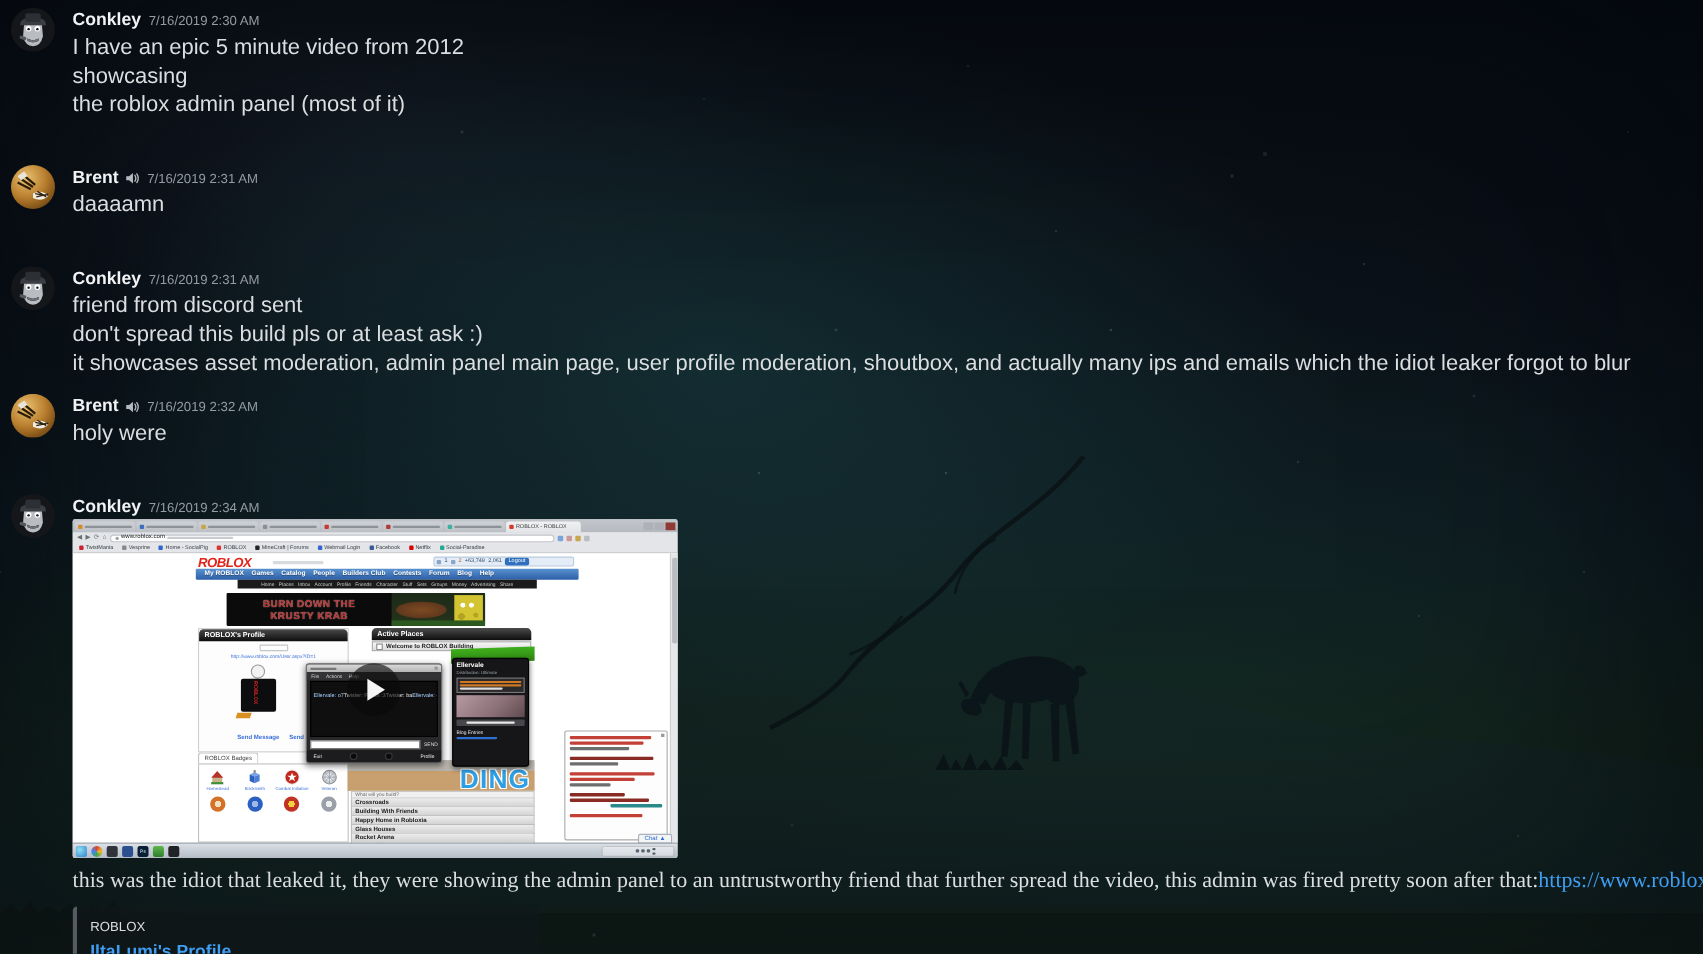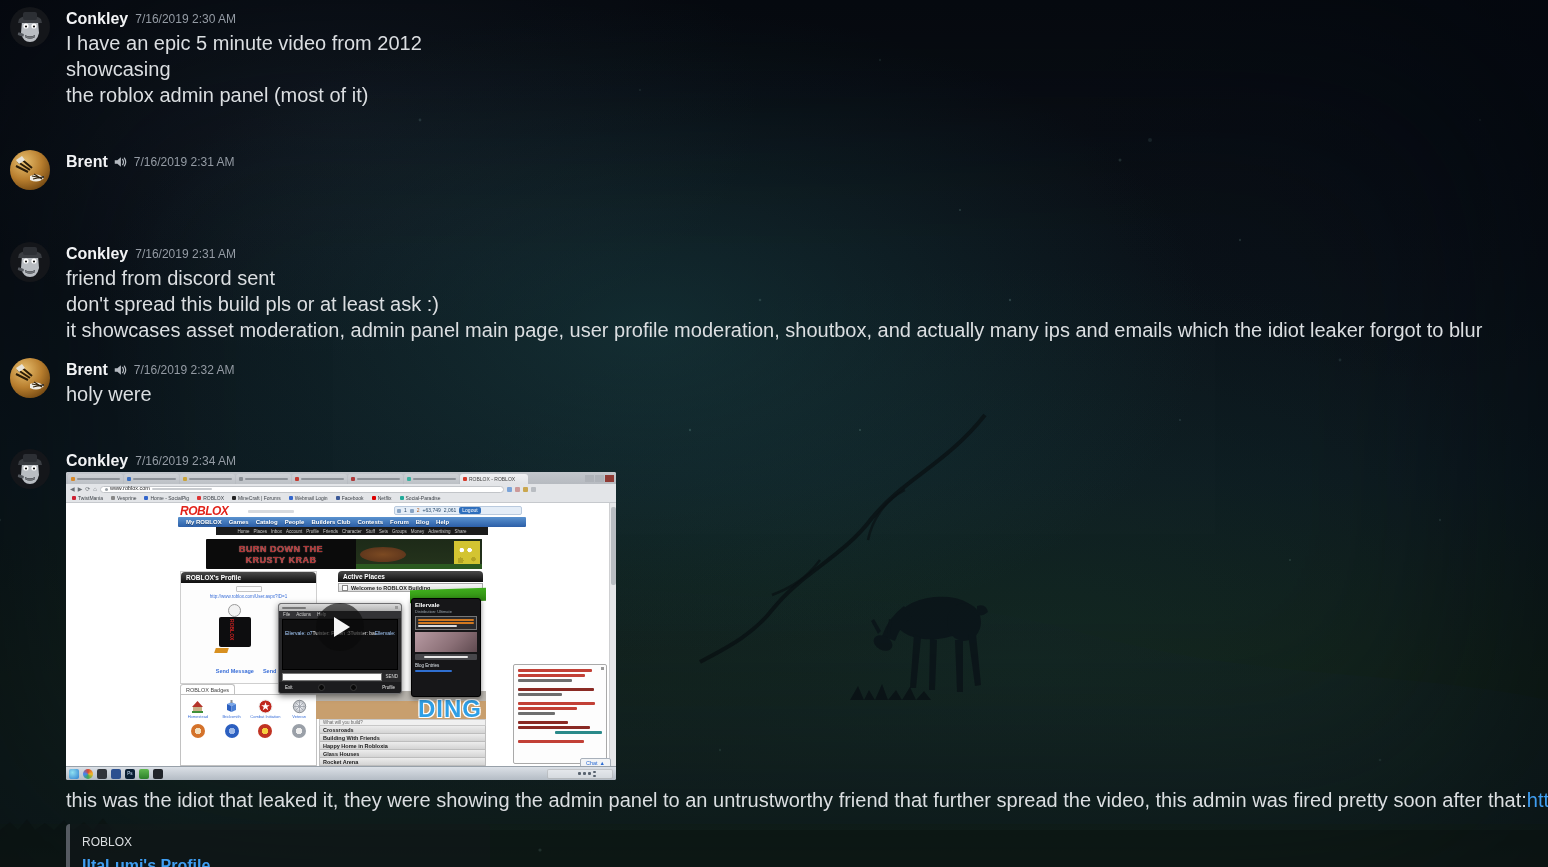--- a/index.html
+++ b/index.html
@@ -74,21 +74,21 @@
   .v-badgebar .bic { width:4px; height:4px; background:#8aa5c5; border-radius:1px; }
   .hb-item { font-size:5px; color:#2a4a6a; line-height:1; }
   .hb-item:nth-child(3){ color:#2f8a2f; } .hb-item:nth-child(4){ color:#b35a1f; }
   .v-logout { font-size:5px; color:#fff; background:#2f6fbd; border-radius:2px; padding:1px 3px; line-height:1; }
 
   .v-nav { left:112px; top:14px; width:348px; height:10px; background:linear-gradient(var(--nav-blue-1),var(--nav-blue-2)); display:flex; align-items:center; gap:7px; padding:0 8px; border-radius:1px; }
   .nav-item { font-size:6px; font-weight:700; color:#fff; white-space:nowrap; text-shadow:0 1px 1px rgba(0,0,0,.4); }
   .v-subnav { left:150px; top:24px; width:272px; height:8px; background:#1b1b1b; display:flex; align-items:center; justify-content:center; gap:4px; }
   .subnav-item { font-size:4.5px; color:#c9c9c9; white-space:nowrap; }
 
-  .v-banner { left:140px; top:36px; width:276px; height:30px; background:#0b0b0b; border-radius:1px; display:flex; overflow:hidden; }
+  .v-banner { left:140px; top:36px; width:235px; height:30px; background:#0b0b0b; border-radius:1px; display:flex; overflow:hidden; }
   .v-banner-text { width:150px; display:flex; flex-direction:column; align-items:center; justify-content:center; gap:1px; }
   .v-banner-text div { font-size:9px; font-weight:900; color:var(--banner-red); letter-spacing:.5px; text-shadow:0 0 1px #f0c0c0; }
   .v-banner-img { flex:1; position:relative; background:linear-gradient(180deg,#1d2a18 0%,#25341c 100%); }
   .v-banner-img .table { position:absolute; left:4px; top:8px; width:46px; height:15px; border-radius:50%; background:radial-gradient(#7c4a22,#55301a); }
   .v-banner-img .sb { position:absolute; right:2px; top:2px; width:26px; height:26px; background:#d3c431;
       background-image:radial-gradient(circle at 30% 35%, #fff 0 2px, transparent 2.5px), radial-gradient(circle at 60% 35%, #fff 0 2px, transparent 2.5px), radial-gradient(circle at 25% 75%, #b3a322 0 3px, transparent 3px), radial-gradient(circle at 75% 70%, #b3a322 0 2px, transparent 2.5px); }
   .v-banner-img .floor { position:absolute; left:0; bottom:0; width:100%; height:5px; background:#2c5a20; }
 
   .v-panelhead { height:11px; background:linear-gradient(#4a4a4a,#0d0d0d); border-radius:4px 4px 0 0; color:#fff; font-weight:700; font-size:6.5px; display:flex; align-items:center; padding-left:5px; }
   .v-profile { left:114px; top:68px; width:137px; height:113px; background:#fdfdfd; border:1px solid #cfcfcf; }
@@ -171,21 +171,21 @@
   .tb-ic.i6{background:linear-gradient(#5fb84f,#2c7f2a)} .tb-ic.i7{background:#1f2328}
   .tb-tray { margin-left:auto; width:66px; height:10px; background:rgba(255,255,255,.4); border:1px solid rgba(0,0,0,.15); border-radius:2px; display:flex; align-items:center; justify-content:flex-end; gap:2px; padding:0 3px; }
   .tb-tray i { width:3px; height:3px; background:#5a6470; border-radius:1px; }
   .tb-time { width:16px; height:6px; display:flex; flex-direction:column; justify-content:space-between; }
   .tb-time i { height:2px; background:#56606c; border-radius:1px; }
 
   .v-play { position:absolute; left:250px; top:131px; width:48px; height:48px; border-radius:50%; background:rgba(10,10,10,.62); z-index:8; display:flex; align-items:center; justify-content:center; cursor:pointer; }
   .v-play::after { content:""; display:block; margin-left:4px; border-style:solid; border-width:10px 0 10px 16px; border-color:transparent transparent transparent #f5f5f5; }
 
   
-  .caption { margin-top:7px; }
+  .caption { margin-top:7px;font-family:Liberation Serif, serif; }
   .embed { position:relative; margin-top:11px; width:424px; min-height:90px; background:rgba(18,23,28,.42); border-radius:4px; overflow:hidden; }
   .embed-bar { position:absolute; left:0; top:0; bottom:0; width:4px; background:#565b62; }
   .embed-body { padding:11px 12px 10px 16px; }
   .embed-provider { font-size:12px; color:var(--text); }
   .embed-title { margin-top:8px; font-size:16px; font-weight:700; color:var(--link); cursor:pointer; }
 </style>
 </head>
 <body>
 
 <svg id="bg-art" width="1548" height="867" viewBox="0 0 1548 867">
@@ -323,20 +323,23 @@
         </svg>
       </div>
     <div class="msg-content">
       <div class="msg-header">
         <span class="username">Brent</span>
         <svg class="voice-ico">
             <use href="#ico-speaker"></use>
           </svg>
         <span class="timestamp">7/16/2019 2:31 AM</span>
       </div>
+      <div class="msg-line">
+          <span>daaaamn</span>
+        </div>
     </div>
   </div>
 
   <div class="msg-group" style="top:243px">
     <div class="avatar">
         <svg>
           <use href="#av-conkley"></use>
         </svg>
       </div>
     <div class="msg-content">

